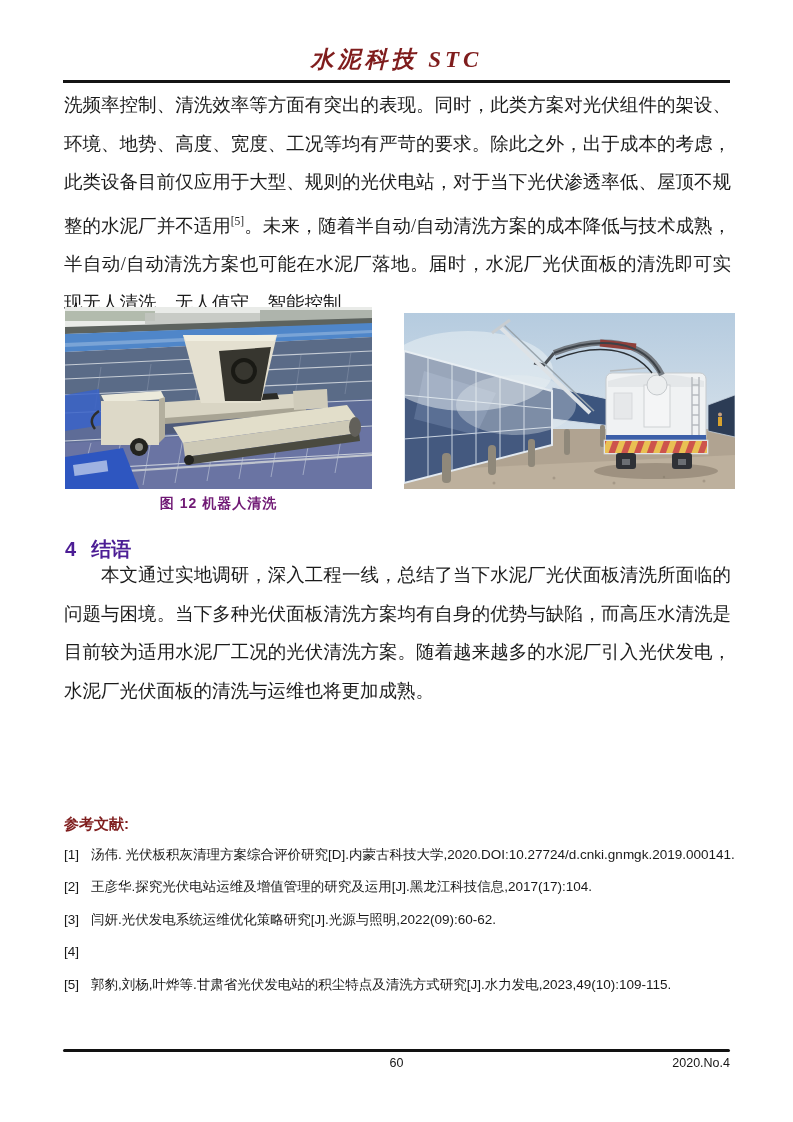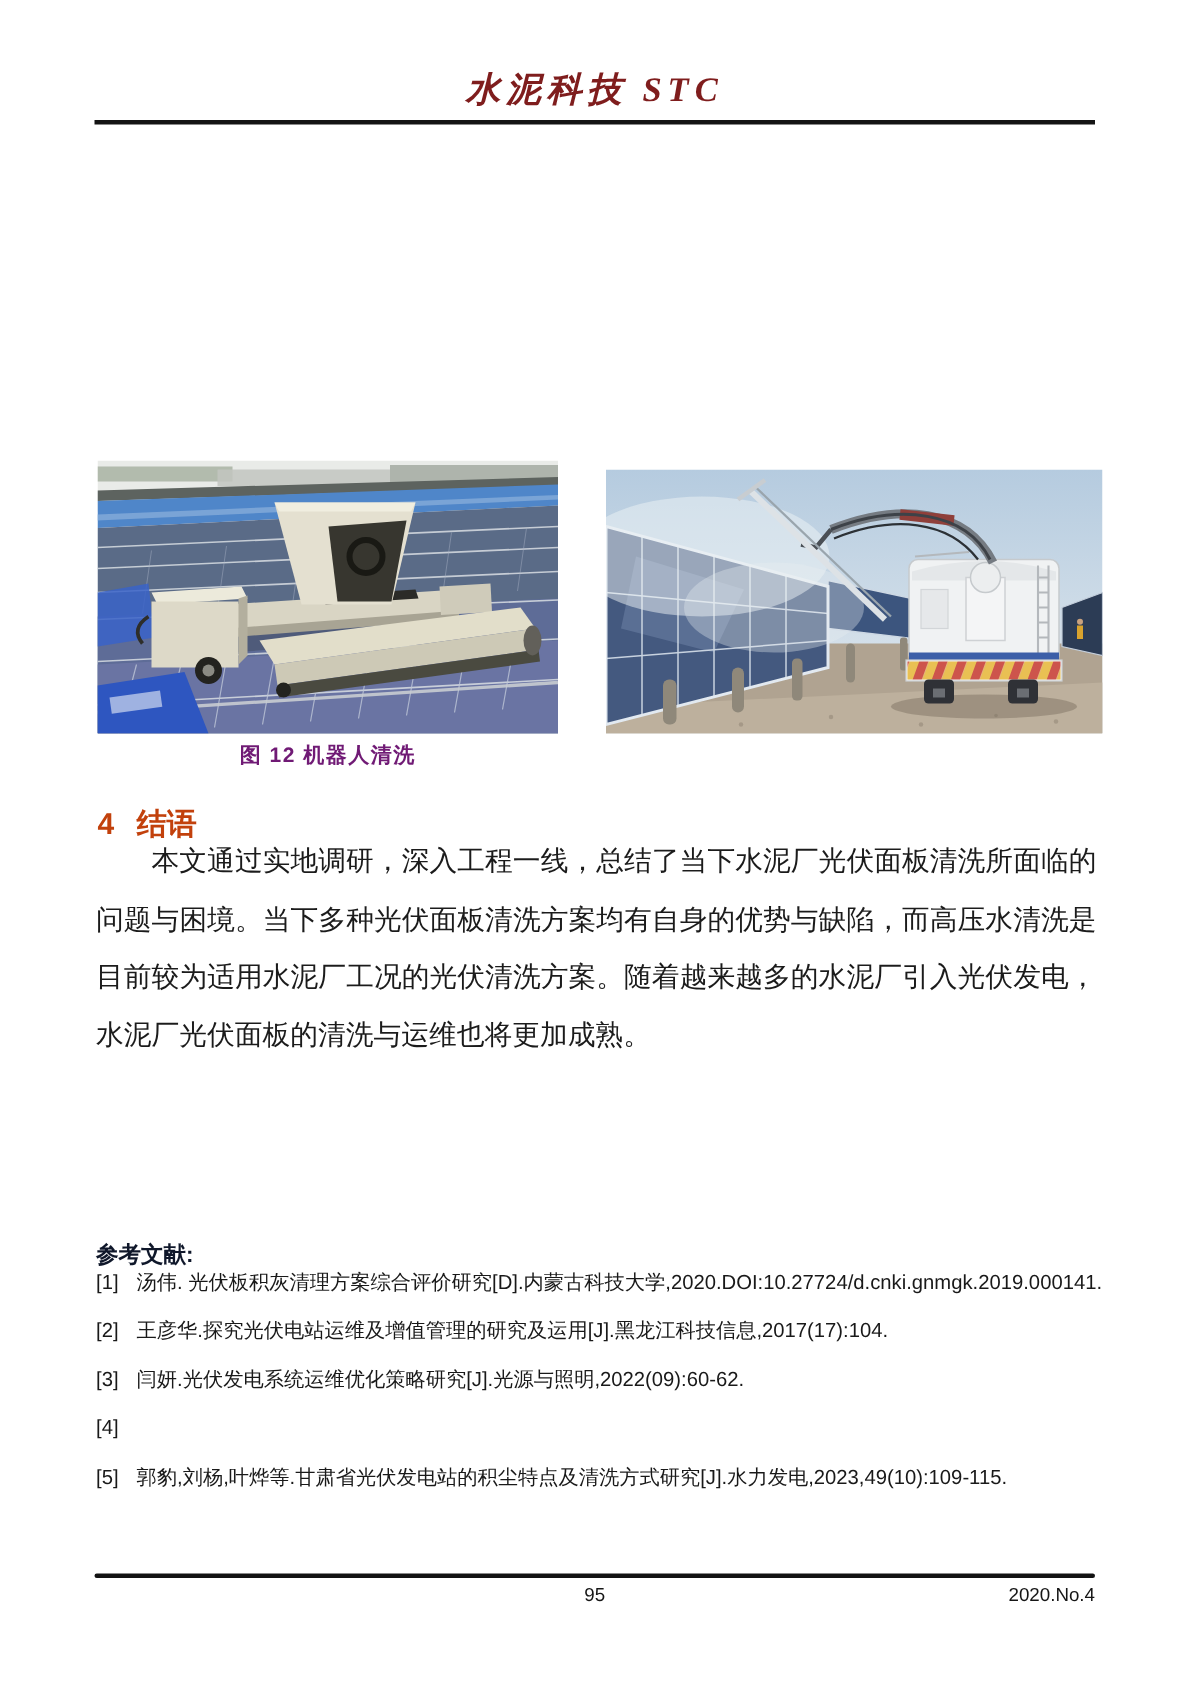--- a/index.html
+++ b/index.html
@@ -27,27 +27,27 @@
   .fig-caption{
     position:absolute;top:495px;text-align:center;
     font-family:"Liberation Sans","DejaVu Sans",sans-serif;
     font-size:14px;font-weight:600;color:#701a75;letter-spacing:1px;
   }
   .cap1{left:65px;width:307px;}
   .cap2{left:404px;width:331px;}
   .section-heading{
     position:absolute;top:519px;left:65px;
     font-family:"Liberation Sans","DejaVu Sans",sans-serif;
-    font-size:20px;font-weight:bold;color:#c2410c;
+    font-size:20px;font-weight:bold;color:#4c1d95;
   }
   .section-heading .sec-num{display:inline-block;margin-right:15px;}
   .ref-heading{
     position:absolute;top:815px;left:64px;
     font-family:"Liberation Sans","DejaVu Sans",sans-serif;
-    font-size:15px;font-weight:bold;color:#0f172a;margin-top:12px;
+    font-size:15px;font-weight:bold;color:#7f1d1d;
   }
   .ref-list{position:absolute;top:839px;left:64px;width:690px;}
   .ref-item{
     display:flex;align-items:baseline;
     font-family:"Liberation Sans","DejaVu Sans",sans-serif;
     font-size:13.5px;line-height:32.4px;color:#191919;white-space:nowrap;
   }
   .ref-label{flex:none;width:27px;}
   .footer-rule{position:absolute;top:1049px;left:63px;width:667px;height:3px;background:#121212;border-radius:2px;}
   .page-number{
@@ -60,20 +60,21 @@
   }
 </style>
 </head>
 <body>
 
 <div class="page">
 
   <div class="journal-title">水泥科技 STC</div>
   <div class="header-rule"></div>
 
+  <p class="body-para para-continued"><span>洗频率控制、清洗效率等方面有突出的表现。同时，此类方案对光伏组件的架设、环境、地势、高度、宽度、工况等均有严苛的要求。除此之外，出于成本的考虑，此类设备目前仅应用于大型、规则的光伏电站，对于当下光伏渗透率低、屋顶不规整的水泥厂并不适用</span><span class="cite-sup">[5]</span><span>。未来，随着半自动/自动清洗方案的成本降低与技术成熟，半自动/自动清洗方案也可能在水泥厂落地。届时，水泥厂光伏面板的清洗即可实现无人清洗、无人值守、智能控制。</span></p>
 
   <figure class="figure-box fig1">
     <svg width="307" height="182" viewBox="0 0 307 182">
       <rect width="307" height="34" fill="#e9ebe8"></rect>
       <rect x="0" y="4" width="90" height="10" fill="#9aa694" opacity="0.7"></rect>
       <rect x="80" y="6" width="120" height="11" fill="#c2c6c0" opacity="0.85"></rect>
       <rect x="195" y="3" width="112" height="12" fill="#aeb4ac"></rect>
       <path d="M0 20 L307 11 L307 17 L0 27 Z" fill="#5d635f"></path>
       <path d="M0 27 L307 16 L307 30 L0 45 Z" fill="#4f86c9"></path>
       <path d="M0 36 L307 23 L307 26 L0 40 Z" fill="#84abd9" opacity="0.8"></path>
@@ -239,16 +240,16 @@
     <div class="ref-item">
         <span class="ref-label">[4]</span>
       </div>
     <div class="ref-item">
         <span class="ref-label">[5]</span>
         <span class="ref-text">郭豹,刘杨,叶烨等.甘肃省光伏发电站的积尘特点及清洗方式研究[J].水力发电,2023,49(10):109-115.</span>
       </div>
   </div>
 
   <div class="footer-rule"></div>
-  <div class="page-number">95</div>
+  <div class="page-number">60</div>
   <div class="issue-label">2020.No.4</div>
 
 </div>
 
 </body></html>

